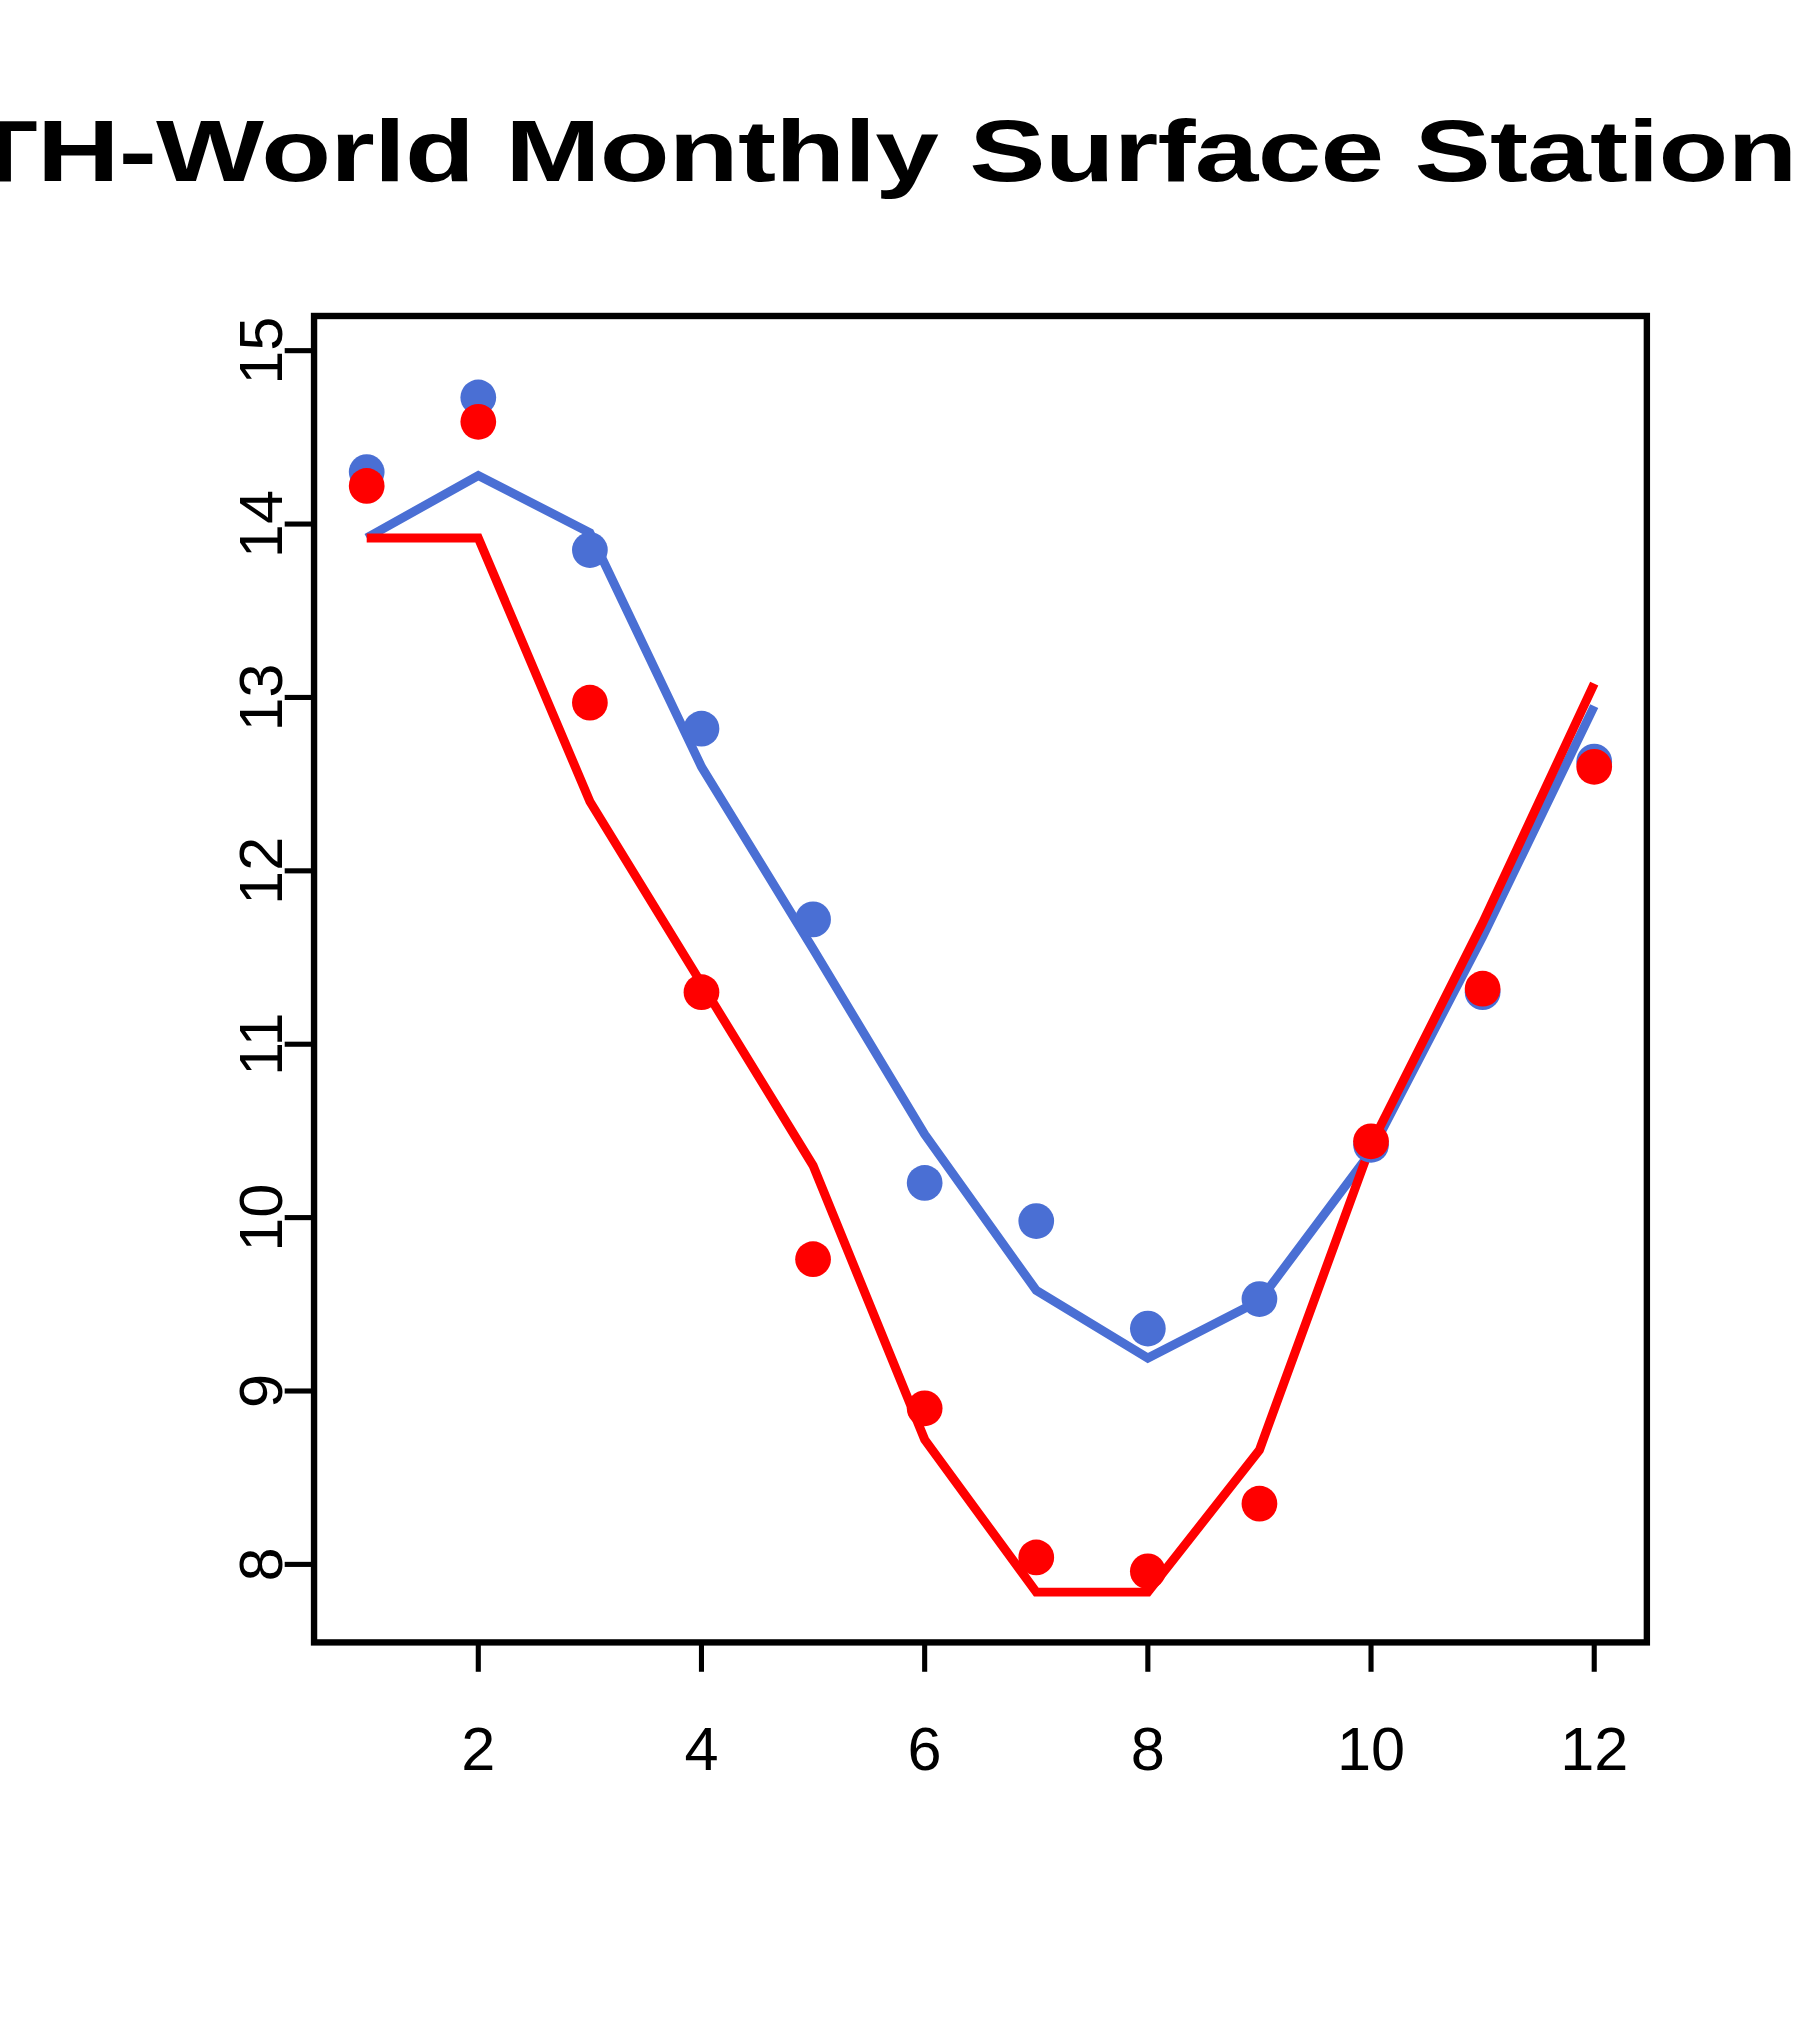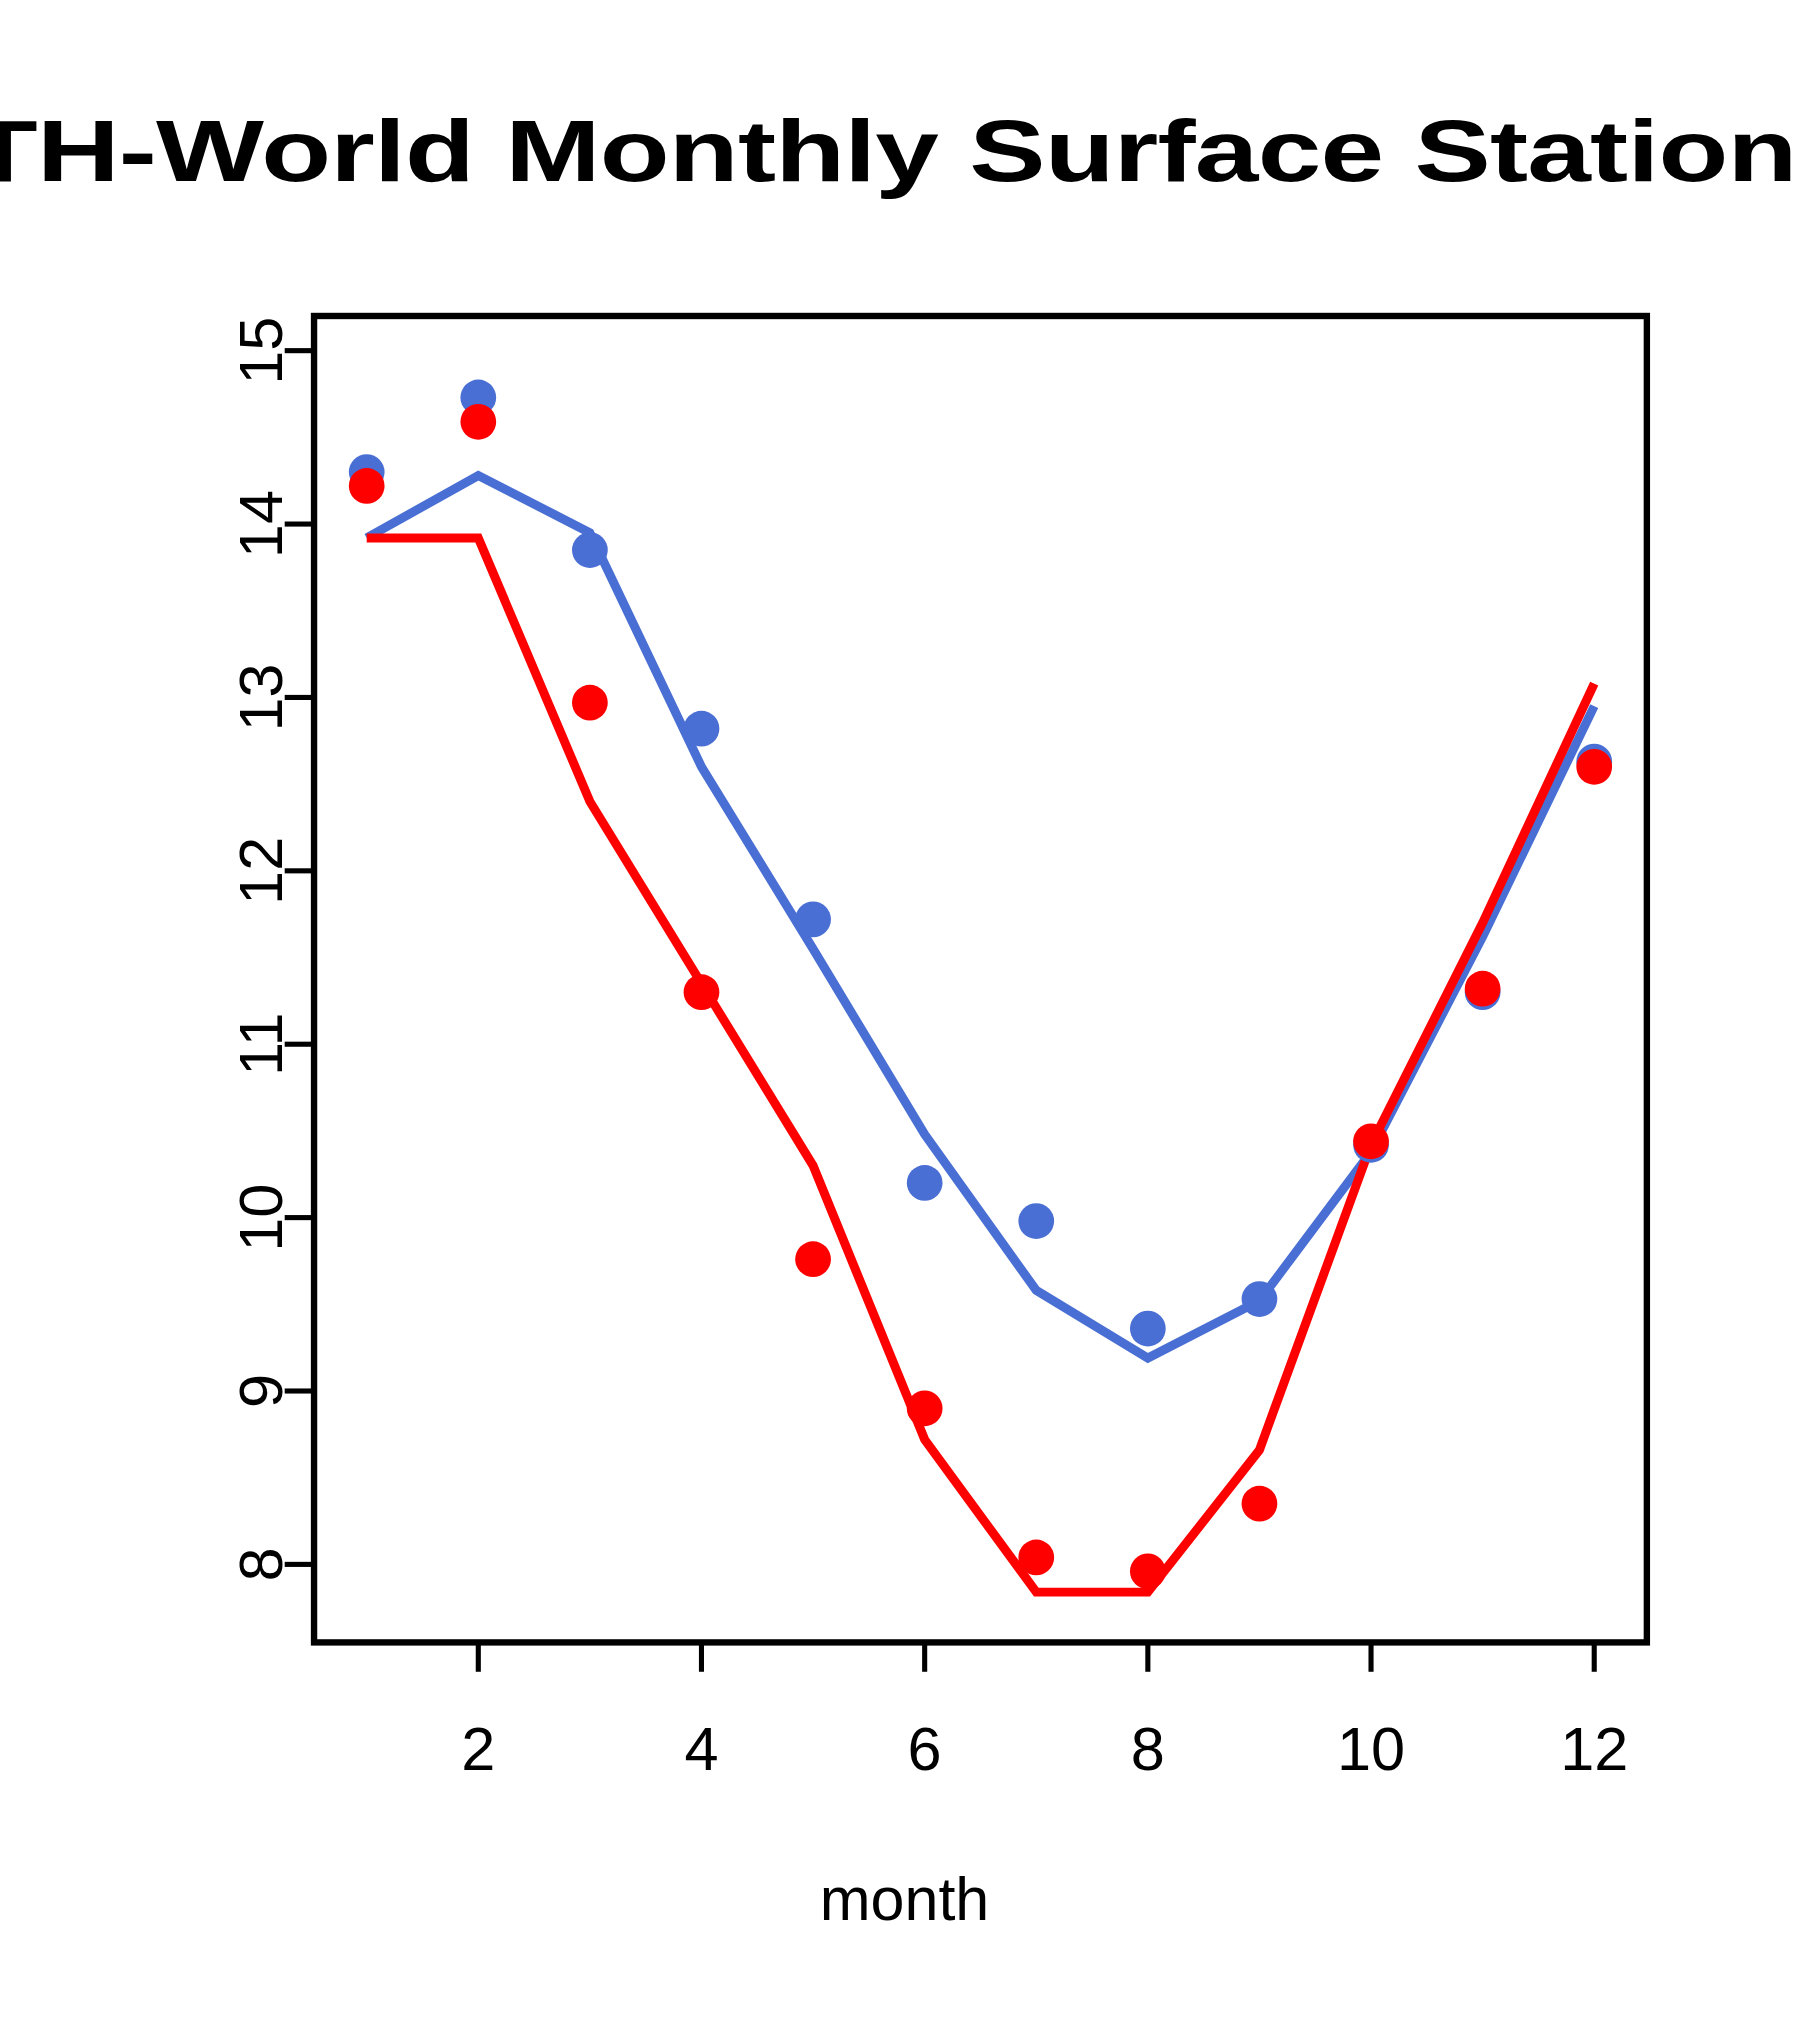--- a/index.html
+++ b/index.html
@@ -119,16 +119,15 @@
         <circle cx="1448.5887272727273" cy="2206.2941176470586" r="28" fill="#FF0000"></circle>
         <circle cx="1623.4112727272727" cy="2439.899346405229" r="28" fill="#FF0000"></circle>
         <circle cx="1798.2338181818182" cy="2461.630065359477" r="28" fill="#FF0000"></circle>
         <circle cx="1973.0563636363636" cy="2355.6928104575163" r="28" fill="#FF0000"></circle>
         <circle cx="2147.878909090909" cy="1787.9777777777776" r="28" fill="#FF0000"></circle>
         <circle cx="2322.7014545454545" cy="1548.9398692810455" r="28" fill="#FF0000"></circle>
         <circle cx="2497.524" cy="1201.248366013072" r="28" fill="#FF0000"></circle>
       </g>
   </svg>
 
-  <div class="axis-label-x">month</div>
 
 </div>
 
 
 </body></html>

